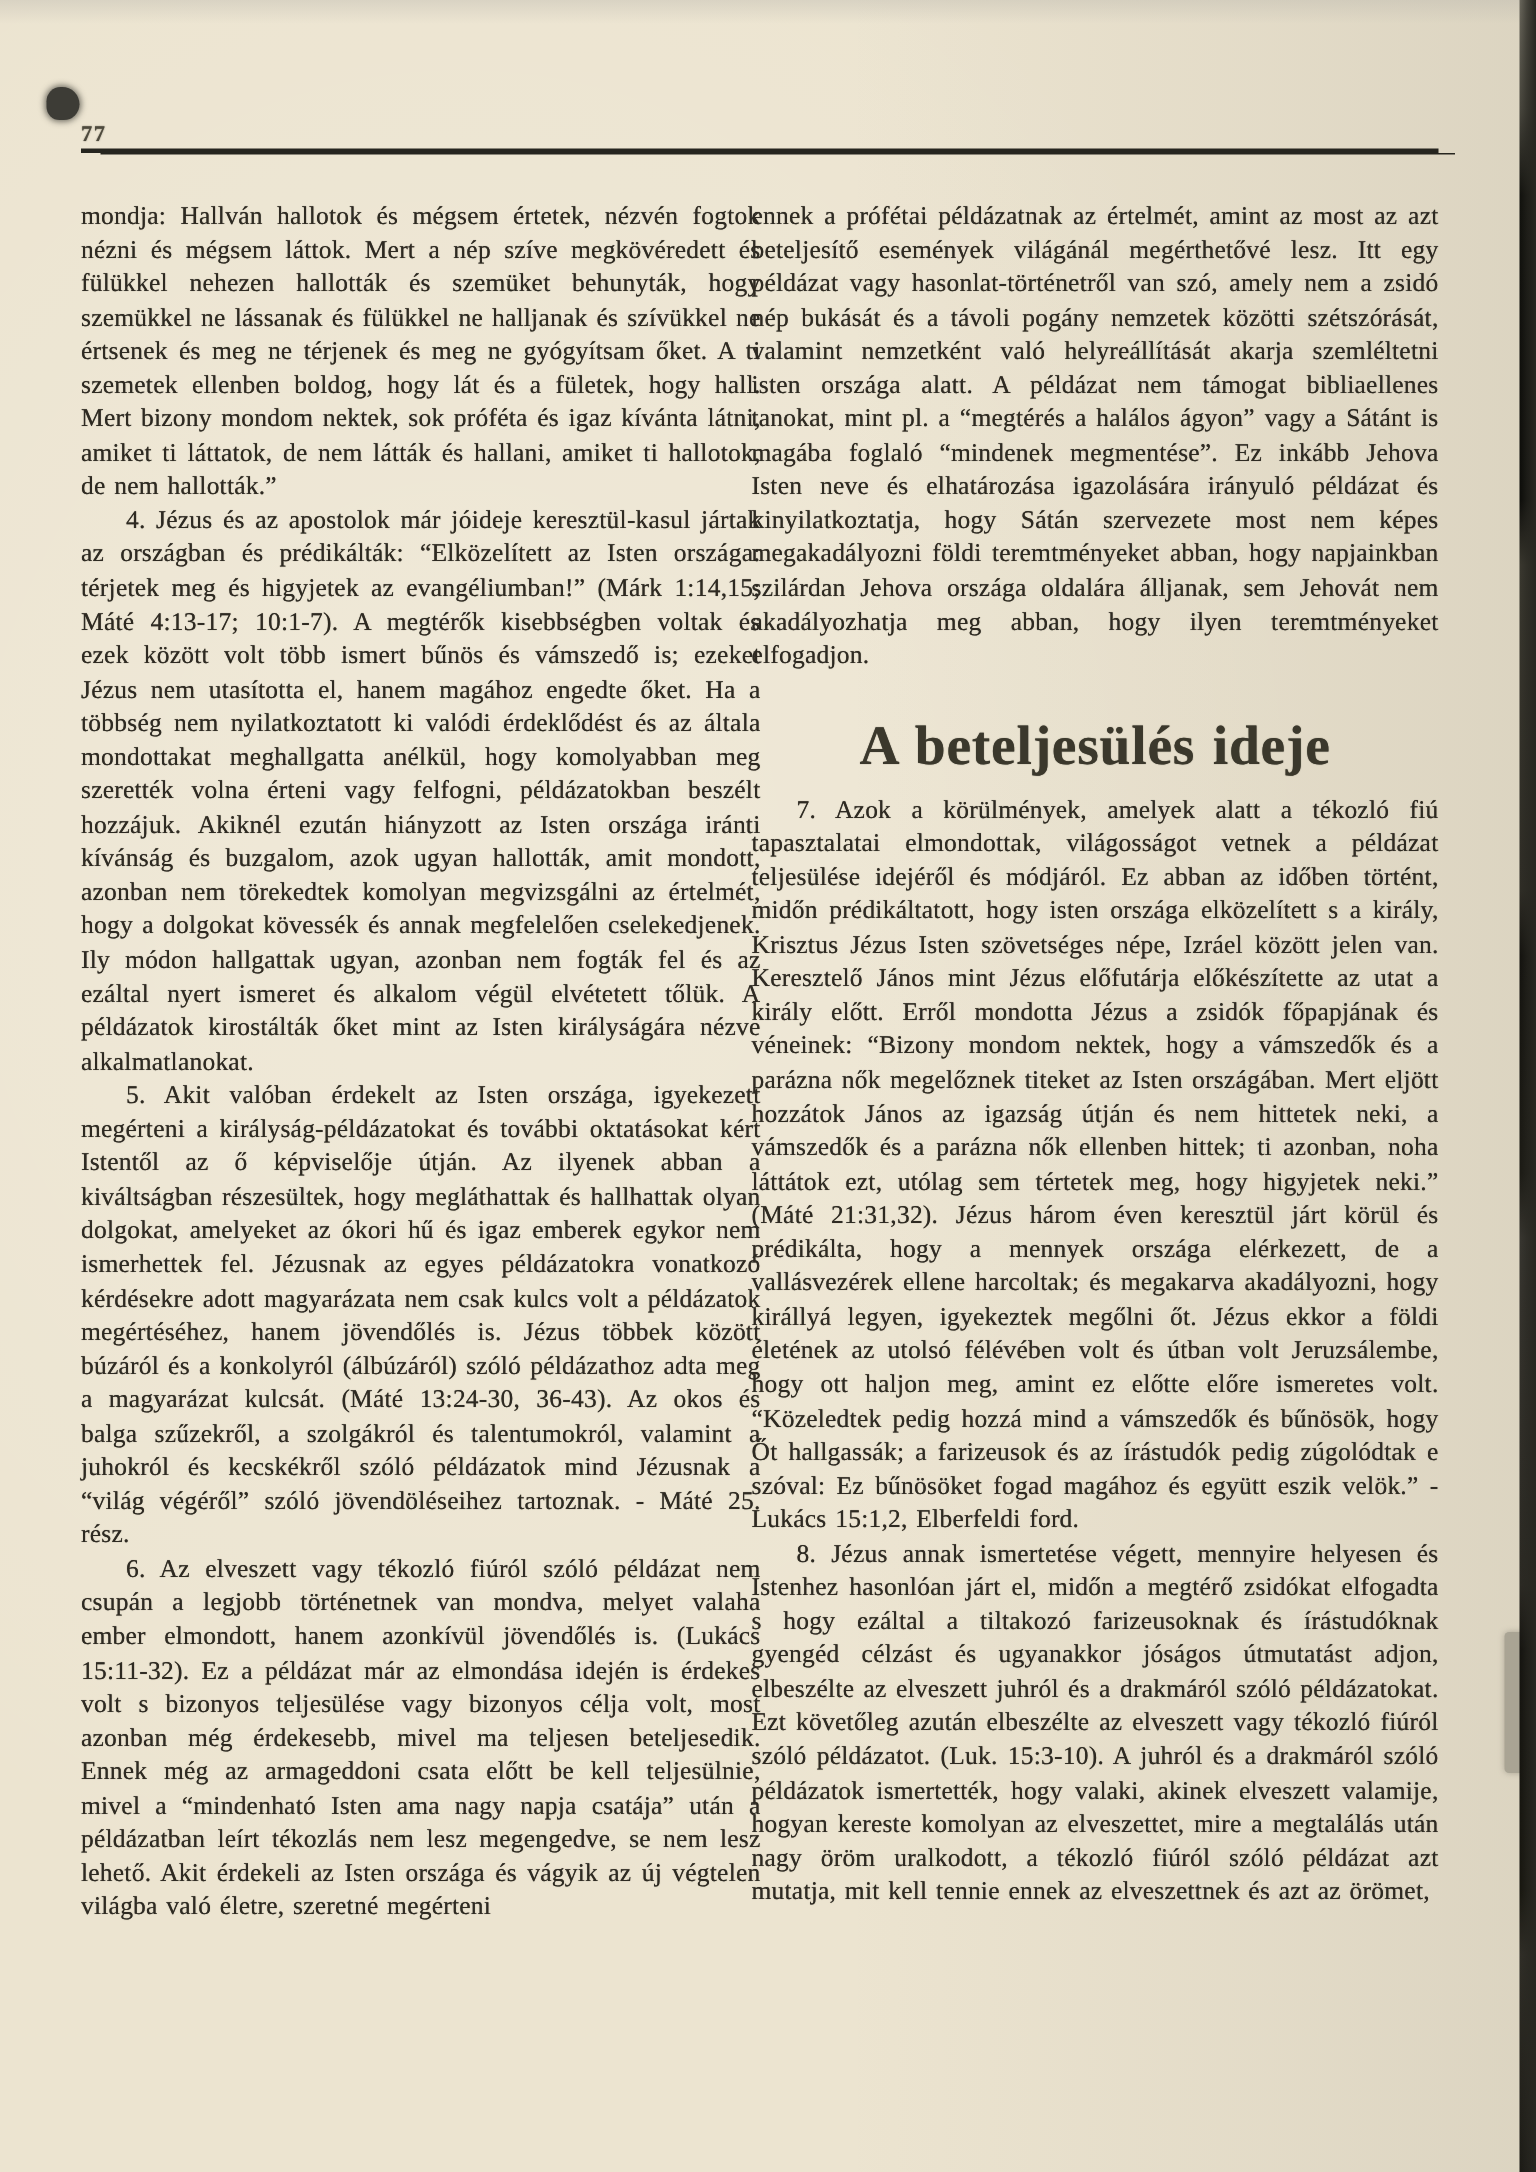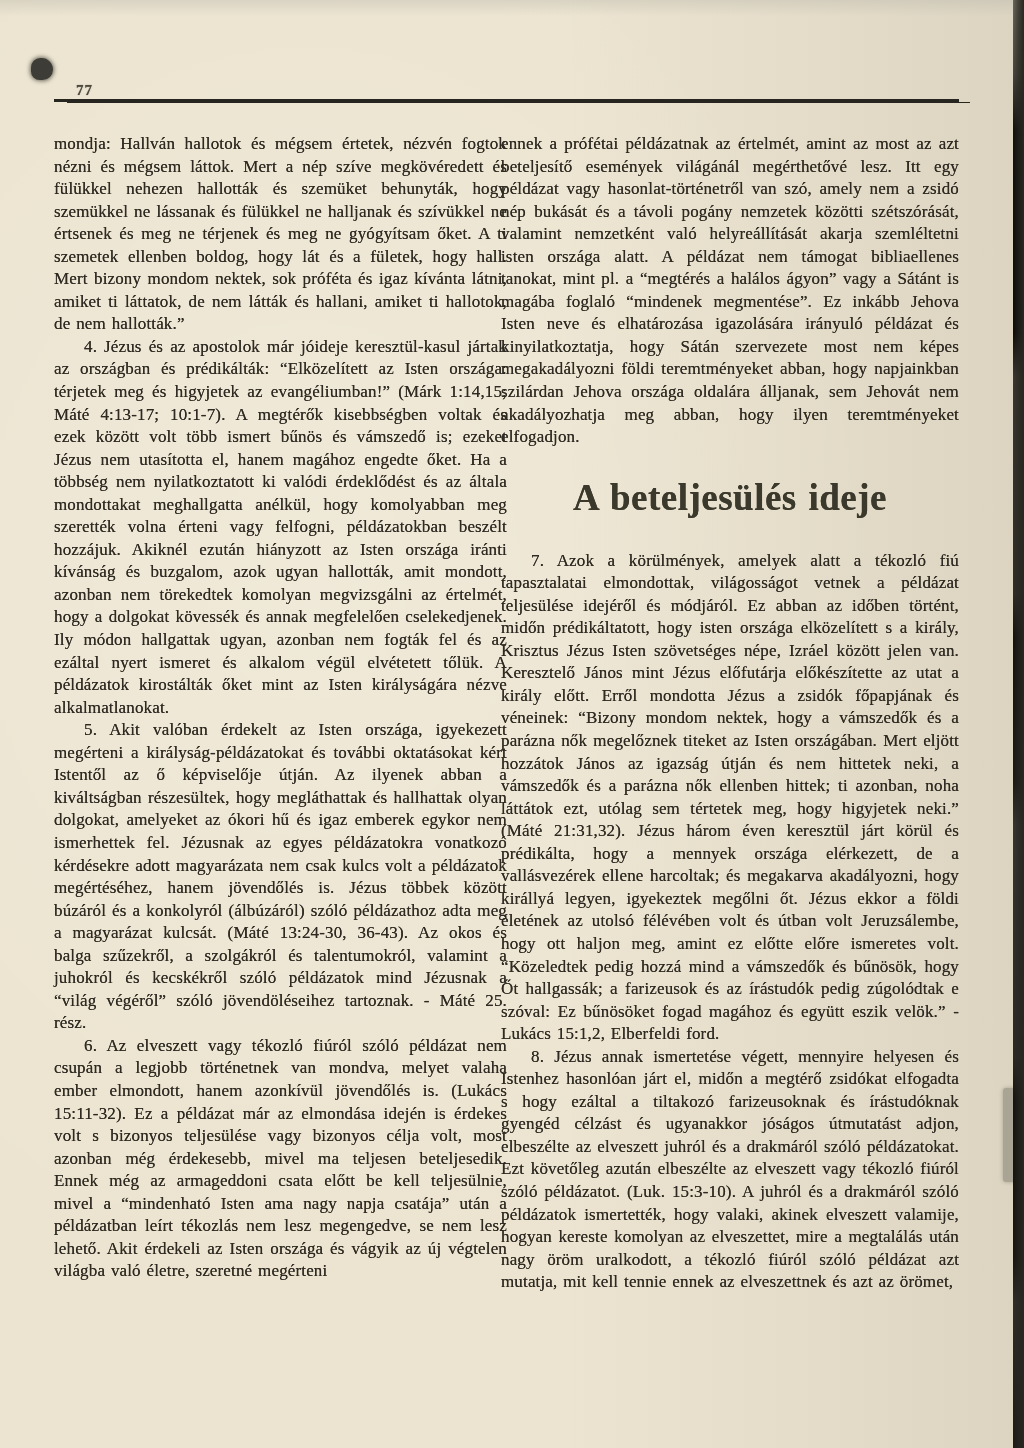--- a/index.html
+++ b/index.html
@@ -27,21 +27,20 @@
     border-radius: 45% 55% 50% 42%;
     box-shadow: 0 0 4px 1px rgba(61,60,54,0.75);
   }
 
   .page-number {
     position: absolute; left: 54px; top: 82px;
     font-size: 15px; font-weight: bold;
     color: #4e4a3d;
     letter-spacing: 1px;
     text-shadow: 0 0 1px rgba(78,74,61,0.8);
-    margin-left: 22px;
   }
 
   .header-rule {
     position: absolute; left: 54px; top: 99px;
     width: 905px; height: 3px;
     background: #26251f;
     box-shadow: 12px 2px 0 -1px #26251f;
   }
 
   .col {
@@ -54,21 +53,21 @@
     text-shadow: 0 0 0.45px rgba(46,42,34,0.85);
     hyphens: auto;
   }
   .col-left  { left: 54px;  width: 453px; }
   .col-right { left: 501px; width: 458px; }
 
   .col p { margin: 0; text-indent: 30px; }
   .col p.noindent { text-indent: 0; }
 
   .section-heading {
-    margin: 29px 0 32px 0;
+    margin: 29px 0 11px 0;
     font-size: 37px; line-height: 40px;
     font-weight: bold;
     text-align: center;
     text-indent: 0;
     color: #3b382c;
     letter-spacing: 0.5px;
     word-spacing: 2px;
     text-shadow: 0 0 0.6px rgba(59,56,44,0.9);
   }
 

